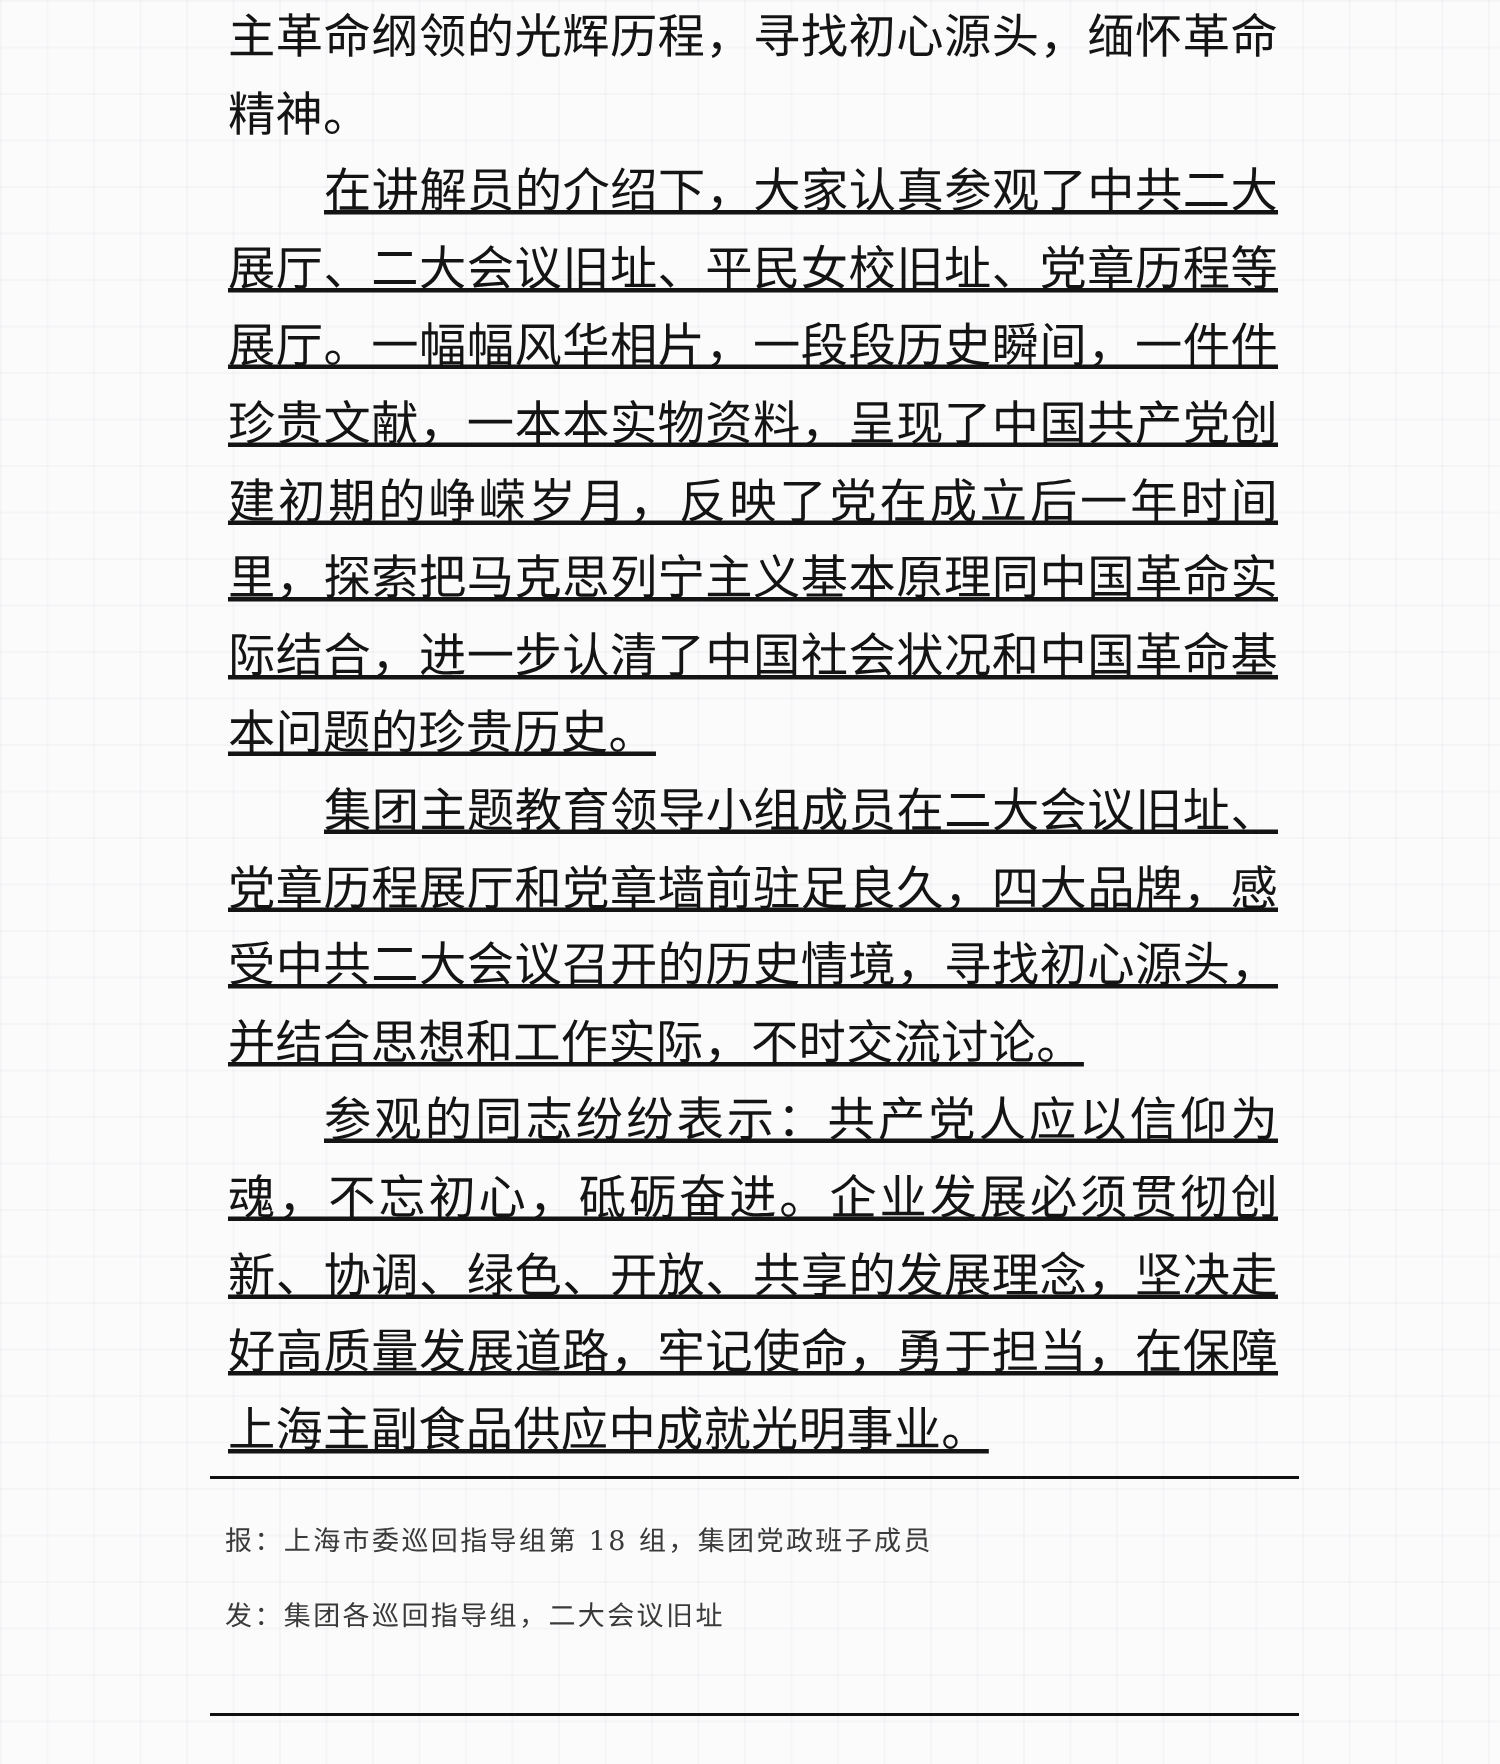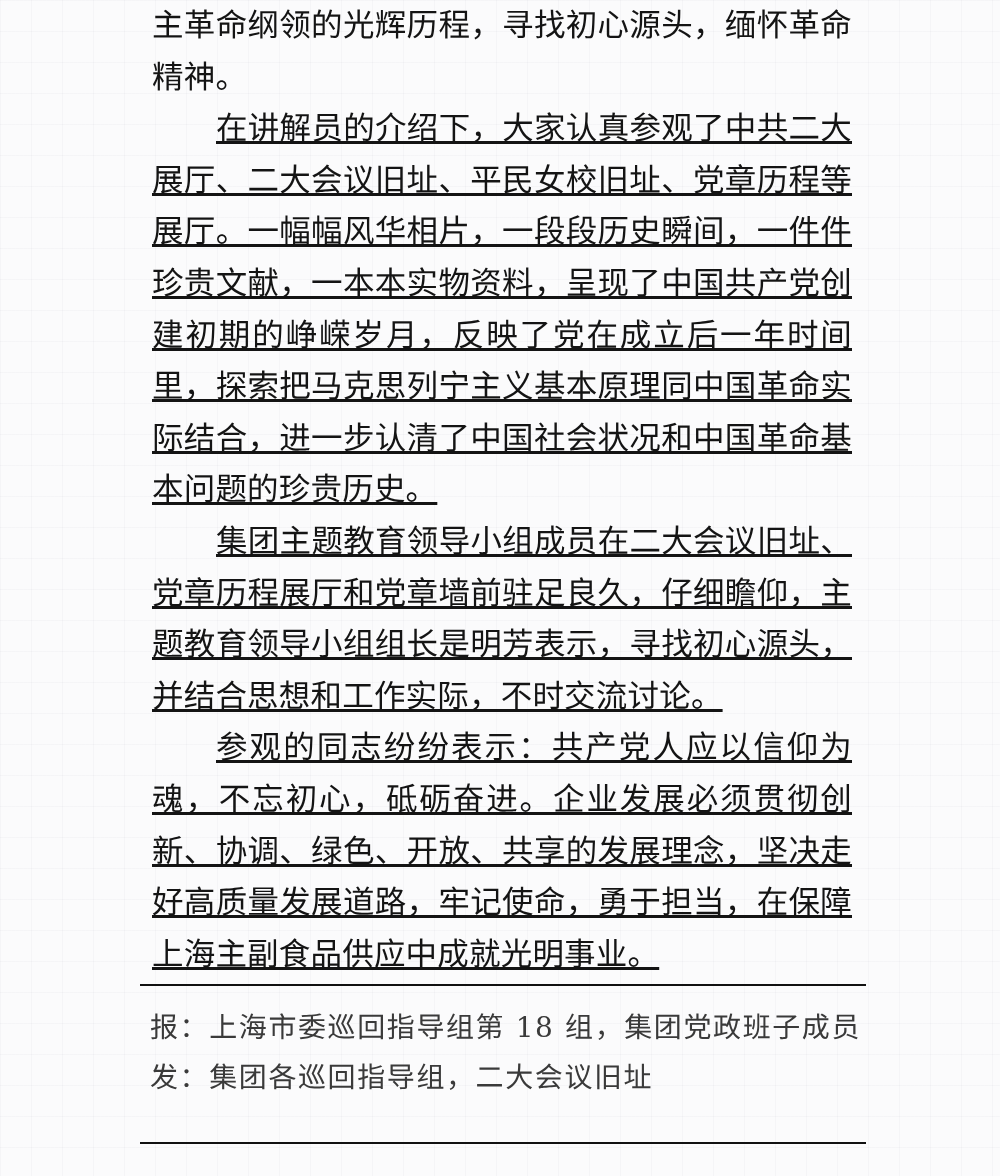--- a/index.html
+++ b/index.html
@@ -74,41 +74,41 @@
 
   .dist-list {
     position: absolute;
     left: 150px;
     top: 1003px;
     width: 740px;
   }
 
   .dist-line {
     font-family: "DejaVu Serif", "Liberation Serif", serif;
-    font-size: 28px;
+    font-size: 18px;
     line-height: 50px;
     letter-spacing: 1.6px;
     color: #3a3a3a;
     font-weight: 400;
     white-space: nowrap;
     margin: 0;
   }
 </style>
 </head>
 <body>
 
 <div class="page">
 
   <div class="doc-body">
 
     <p class="doc-line continuation">主革命纲领的光辉历程，寻找初心源头，缅怀革命精神。</p>
 
     <p class="doc-para">在讲解员的介绍下，大家认真参观了中共二大展厅、二大会议旧址、平民女校旧址、党章历程等展厅。一幅幅风华相片，一段段历史瞬间，一件件珍贵文献，一本本实物资料，呈现了中国共产党创建初期的峥嵘岁月，反映了党在成立后一年时间里，探索把马克思列宁主义基本原理同中国革命实际结合，进一步认清了中国社会状况和中国革命基本问题的珍贵历史。</p>
 
-    <p class="doc-para">集团主题教育领导小组成员在二大会议旧址、党章历程展厅和党章墙前驻足良久，仔细瞻仰，主题教育领导小组组长是明芳表示，寻找初心源头，并结合思想和工作实际，不时交流讨论。</p>
+    <p class="doc-para">集团主题教育领导小组成员在二大会议旧址、党章历程展厅和党章墙前驻足良久，四大品牌，感受中共二大会议召开的历史情境，寻找初心源头，并结合思想和工作实际，不时交流讨论。</p>
 
 
     <p class="doc-para">参观的同志纷纷表示：共产党人应以信仰为魂，不忘初心，砥砺奋进。企业发展必须贯彻创新、协调、绿色、开放、共享的发展理念，坚决走好高质量发展道路，牢记使命，勇于担当，在保障上海主副食品供应中成就光明事业。</p>
 
   </div>
 
   <div class="rule rule-top"></div>
 
   <div class="dist-list">
     <p class="dist-line">报：上海市委巡回指导组第 18 组，集团党政班子成员</p>

